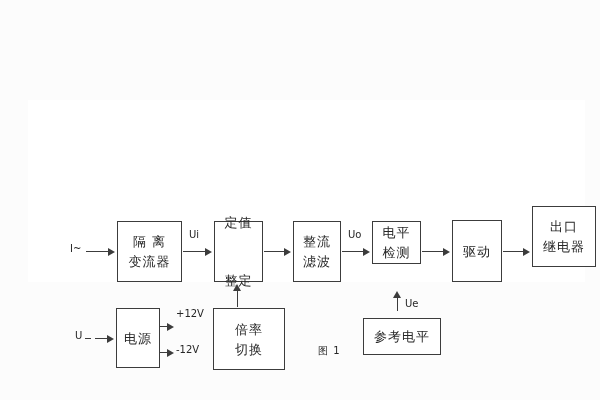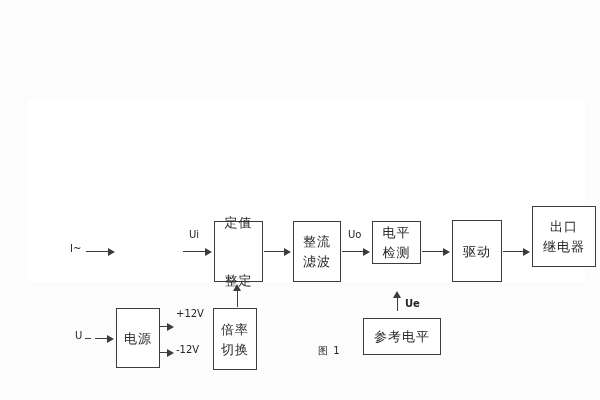--- a/index.html
+++ b/index.html
@@ -48,28 +48,28 @@
     border-left:4px solid transparent;border-right:4px solid transparent;
   }
   
   #box-isolation{left:89px;top:121px;width:65px;height:61px;}
   #box-setting{left:186px;top:121px;width:49px;height:61px;gap:45px;}
   #box-rectifier{left:265px;top:121px;width:48px;height:61px;text-align:right;}
   #box-level{left:344px;top:121px;width:49px;height:43px;}
   #box-drive{left:424px;top:120px;width:50px;height:62px;}
   #box-relay{left:504px;top:106px;width:64px;height:61px;}
   #box-power{left:88px;top:208px;width:44px;height:60px;}
-  #box-ratio{left:185px;top:208px;width:44px;height:62px;}
+  #box-ratio{left:185px;top:208px;width:72px;height:62px;}
   #box-reference{left:335px;top:218px;width:78px;height:37px;}
   
   #lbl-i{left:42px;top:144px;}
   #lbl-u{left:47px;top:231px;}
   #lbl-ui{left:161px;top:130px;}
   #lbl-uo{left:320px;top:130px;}
-  #lbl-ue{left:377px;top:199px;font-weight:bold;}
+  #lbl-ue{left:377px;top:199px;}
   #lbl-p12{left:148px;top:209px;text-align:center;}
   #lbl-m12{left:148px;top:245px;}
   #lbl-caption{left:290px;top:246px;letter-spacing:1px;}
   
   #a-in-current{left:58px;top:151px;width:22px;}
   #a-iso-set{left:155px;top:151px;width:22px;}
   #a-set-rect{left:236px;top:151px;width:20px;}
   #a-rect-level{left:314px;top:151px;width:21px;}
   #a-level-drive{left:394px;top:151px;width:21px;}
   #a-drive-relay{left:475px;top:151px;width:20px;}
@@ -93,20 +93,24 @@
     <div class="harrow" id="a-iso-set"></div>
     <div class="harrow" id="a-set-rect"></div>
     <div class="harrow" id="a-rect-level"></div>
     <div class="harrow" id="a-level-drive"></div>
     <div class="harrow" id="a-drive-relay"></div>
 
     <span class="lbl" id="lbl-ui">Ui</span>
     <span class="lbl" id="lbl-uo">Uo</span>
     <span class="lbl" id="lbl-ue">Ue</span>
 
+    <div class="box" id="box-isolation">
+      <span>隔 离</span>
+      <span>变流器</span>
+    </div>
     <div class="box" id="box-setting">
       <span>定值</span>
       <span>整定</span>
     </div>
     <div class="box" id="box-rectifier">
       <span>整流</span>
       <span>滤波</span>
     </div>
     <div class="box" id="box-level">
       <span>电平</span>

